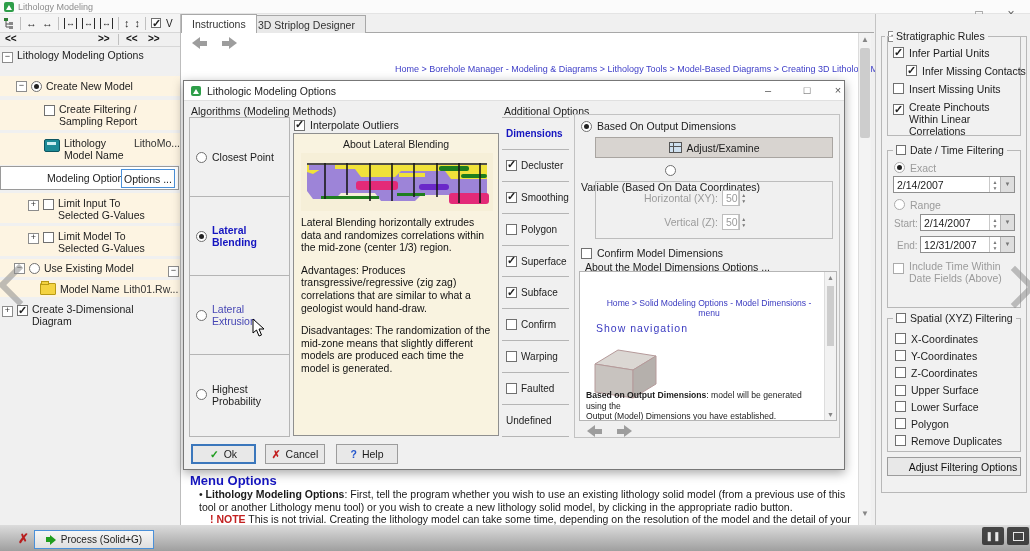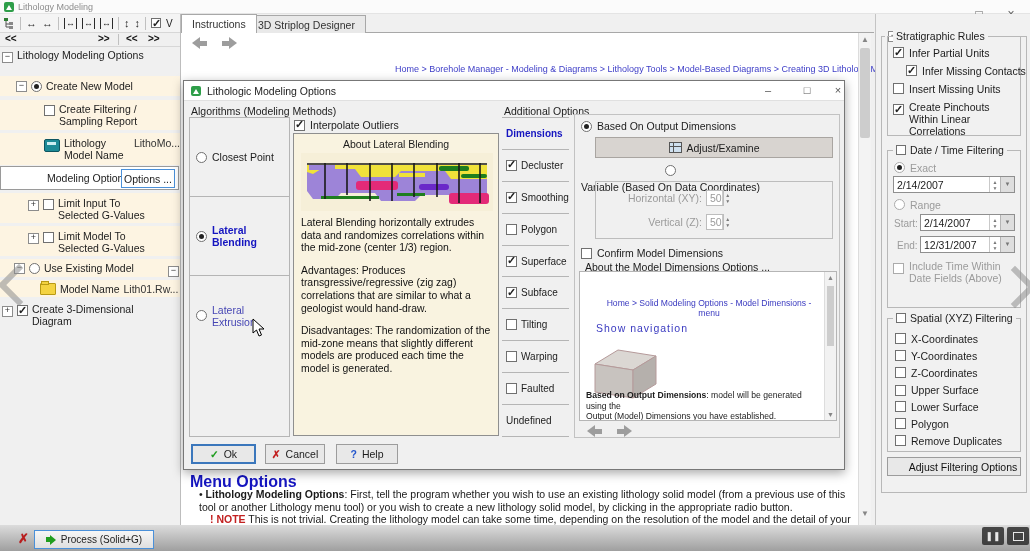--- a/index.html
+++ b/index.html
@@ -50,21 +50,21 @@
   .tab.active{background:#fff;height:19px;top:0;z-index:2;}
   .content{left:181px;top:33px;width:677px;height:492px;background:#fff;}
   .fatarrow{display:flex;align-items:center;}
   .fa-bar{width:7px;height:5px;background:#9d9d9d;}
   .fa-tri-l{width:0;height:0;border-top:6px solid transparent;border-bottom:6px solid transparent;border-right:8px solid #9d9d9d;}
   .fa-tri-r{width:0;height:0;border-top:6px solid transparent;border-bottom:6px solid transparent;border-left:8px solid #9d9d9d;}
   .breadcrumb{color:#4040c8;font-size:9px;white-space:nowrap;}
   .vscroll{left:858px;top:33px;width:13px;height:492px;background:#f3f3f3;border-left:1px solid #dcdcdc;box-sizing:border-box;}
   .varrow{position:absolute;left:859px;width:12px;height:12px;color:#868686;font-size:8px;text-align:center;line-height:12px;}
   .vthumb{position:absolute;left:860px;width:10px;background:#cdcdcd;border-radius:2px;}
-  .menuhead{color:#1515c0;font-weight:bold;font-size:16px;}
+  .menuhead{color:#1515c0;font-weight:bold;font-size:13px;}
   .bodytext{font-size:10.5px;line-height:12.5px;color:#1a1a1a;}
   .notelbl{color:#c22020;font-weight:bold;}
   
   .rpanel{left:875px;top:14px;width:155px;height:511px;background:#f1f1f1;border-left:1px solid #c4c4c4;box-sizing:border-box;}
   .fieldset{position:absolute;border:1px solid #b8b8b8;box-sizing:border-box;}
   .legend{position:absolute;top:-7px;left:5px;background:#f1f1f1;padding:0 3px;display:flex;align-items:center;gap:4px;font-size:10.5px;}
   .graytxt{color:#9b9b9b;}
   .ckrow{position:absolute;display:flex;align-items:flex-start;gap:5px;font-size:10.5px;line-height:12px;}
   .dinput{position:absolute;height:17px;background:#fff;border:1px solid #8f8f8f;display:flex;align-items:center;box-sizing:border-box;}
   .dval{flex:1;padding-left:3px;font-size:10.5px;}
@@ -95,21 +95,21 @@
     padding-left:4px;box-sizing:border-box;font-size:10px;}
   .dcontent{position:absolute;left:390px;top:33px;width:266px;height:324px;border:1px solid #c2c2c2;
     background:#f0f0f0;box-sizing:border-box;}
   .rdrow{position:absolute;display:flex;align-items:center;gap:5px;font-size:10.5px;}
   .adjustbtn{position:absolute;left:20px;top:22px;width:238px;height:21px;background:#d8d4d0;
     border:1px solid #a9a5a1;display:flex;align-items:center;justify-content:center;gap:5px;font-size:10.5px;box-sizing:border-box;}
   .gridico{width:11px;height:9px;border:1px solid #555;background:linear-gradient(#cfe0ef,#cfe0ef);position:relative;flex:none;}
   .gridico::before{content:"";position:absolute;left:3px;top:0;width:1px;height:100%;background:#555;}
   .gridico::after{content:"";position:absolute;left:0;top:3px;width:100%;height:1px;background:#555;}
   .vargroup{position:absolute;left:20px;top:66px;width:238px;height:58px;border:1px solid #bdbdbd;box-sizing:border-box;}
-  .sprow{position:absolute;display:flex;align-items:center;gap:4px;color:#9b9b9b;font-size:10.5px;}
+  .sprow{position:absolute;display:flex;align-items:center;gap:4px;color:#9b9b9b;font-size:10.5px;margin-left:16px;}
   .spininput{width:18px;height:16px;background:#fff;border:1px solid #bdbdbd;display:flex;align-items:center;box-sizing:border-box;}
   .helppanel{position:absolute;left:4px;top:156px;width:258px;height:150px;background:#fff;border:1px solid #b5b5b5;box-sizing:border-box;overflow:hidden;}
   .hscroll{position:absolute;right:0;top:0;width:12px;height:100%;background:#f2f2f2;border-left:1px solid #ddd;box-sizing:border-box;}
   .linkblue{color:#3a3ac0;}
   .cube-edge{stroke:#b59a9a;stroke-width:1;}
   .dlgbtn{position:absolute;top:363px;height:20px;background:#e8e8e8;border:1px solid #9c9c9c;display:flex;
     align-items:center;justify-content:center;gap:5px;font-size:10.5px;box-sizing:border-box;}
   .okfocus{border:2px solid #3b77bc;}
   
   .statusbar{left:0;top:525px;width:1030px;height:26px;background:linear-gradient(#dcdcdc,#9f9f9f);}
@@ -372,20 +372,24 @@
         <span class="rd"></span>
         <span>Closest Point</span>
       </div>
       <div class="algcell">
         <span class="rd sel"></span>
         <span class="bluebold">Lateral Blending</span>
       </div>
       <div class="algcell">
         <span class="rd"></span>
         <span class="bluelite">Lateral Extrusion</span>
+      </div>
+      <div class="algcell">
+        <span class="rd"></span>
+        <span>Highest Probability</span>
       </div>
     </div>
 
     <div class="rdrow" style="left:110px;top:38px;">
       <span class="cb checked"></span>
       <span>Interpolate Outliers</span>
     </div>
     <div class="aboutpanel">
       <div style="text-align:center;font-size:10.5px;margin-bottom:3px;">About Lateral Blending</div>
       <svg width="192" height="58" viewBox="0 0 192 58" style="display:block;margin:0 auto 6px auto;">
@@ -437,21 +441,21 @@
       <div class="opttab">
         <span class="cb checked"></span>
         <span>Superface</span>
       </div>
       <div class="opttab">
         <span class="cb checked"></span>
         <span>Subface</span>
       </div>
       <div class="opttab">
         <span class="cb"></span>
-        <span>Tilting</span>
+        <span>Confirm</span>
       </div>
       <div class="opttab">
         <span class="cb"></span>
         <span>Warping</span>
       </div>
       <div class="opttab">
         <span class="cb"></span>
         <span>Faulted</span>
       </div>
       <div class="opttab">

